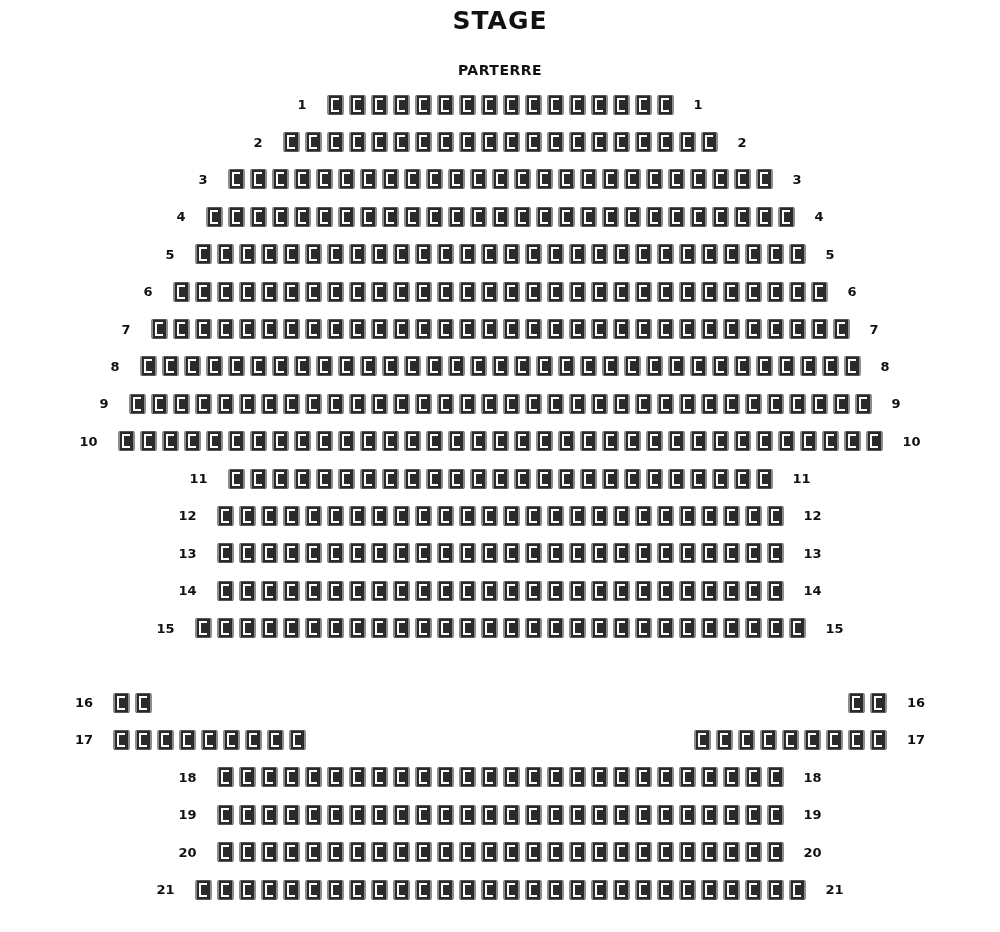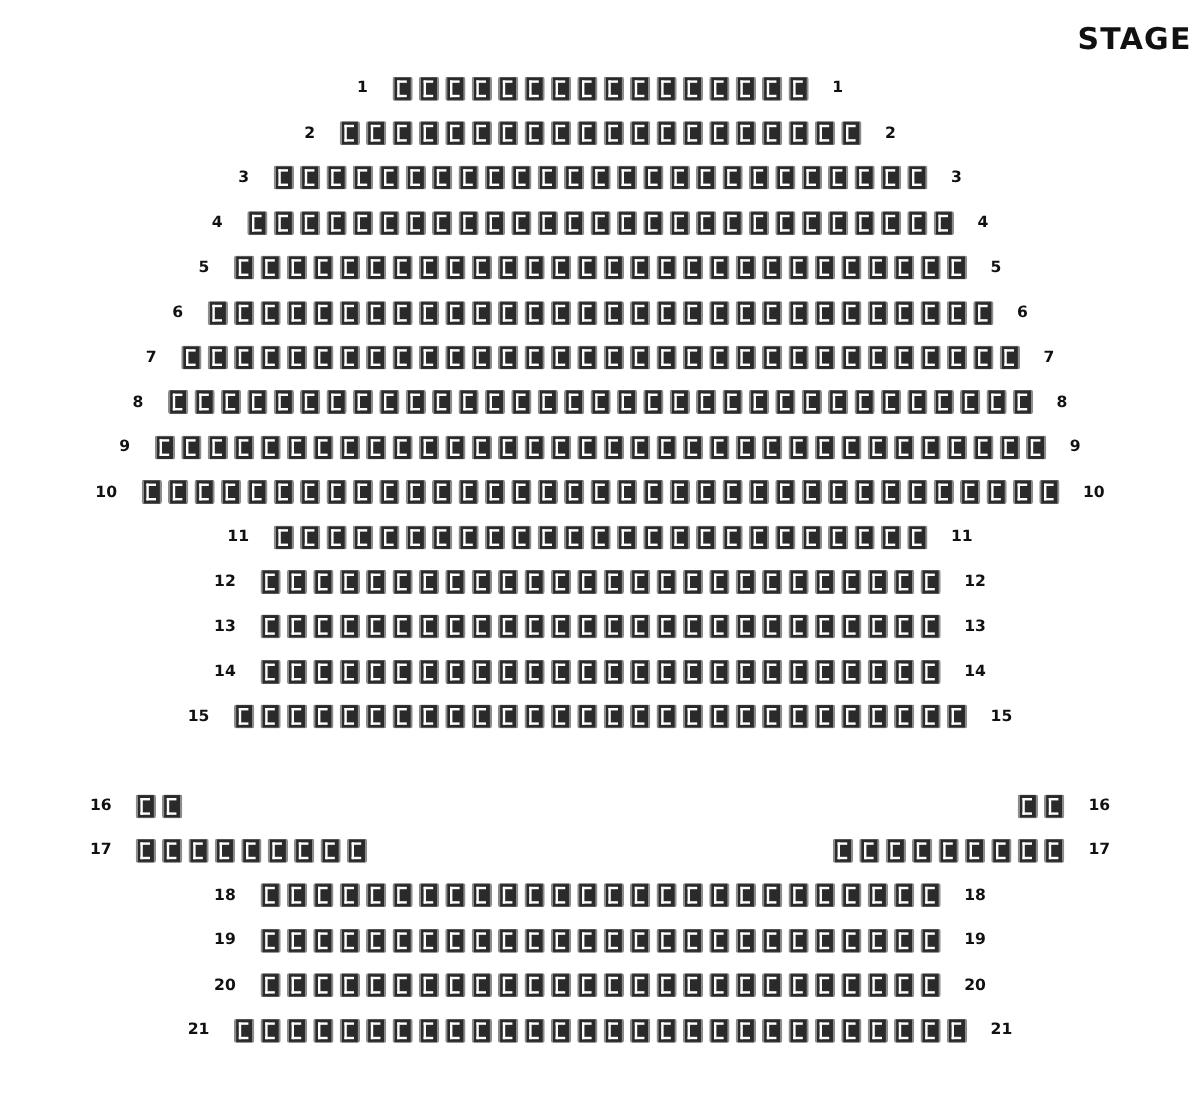--- a/index.html
+++ b/index.html
@@ -10,22 +10,22 @@
   }
   .chart {
     position: relative;
     width: 986px;
     height: 932px;
     margin: 0 auto;
     background: var(--bg, #ffffff);
     overflow: hidden;
   }
   .stage-label {
-    text-align: right;
-    padding-top: 18px;
+    text-align: center;
+    padding-top: 6px;
     font-size: 25px;
     font-weight: bold;
     letter-spacing: 1px;
     color: var(--text, #111111);
   }
   .section-label {
     text-align: center;
     margin-top: 27px;
     font-size: 14px;
     font-weight: bold;
@@ -87,20 +87,21 @@
     width: 6px;
     border: 2px solid var(--seat-cushion, #ffffff);
     border-right: none;
   }
 </style>
 </head>
 <body>
 
 <div class="chart">
   <div class="stage-label">STAGE</div>
+  <div class="section-label">PARTERRE</div>
   <div class="rows" id="rows">
       <div class="row">
         <span class="row-label left">1</span>
         <div class="row-inner">
           <div class="seat-group">
             <span class="seat"></span>
             <span class="seat"></span>
             <span class="seat"></span>
             <span class="seat"></span>
             <span class="seat"></span>

